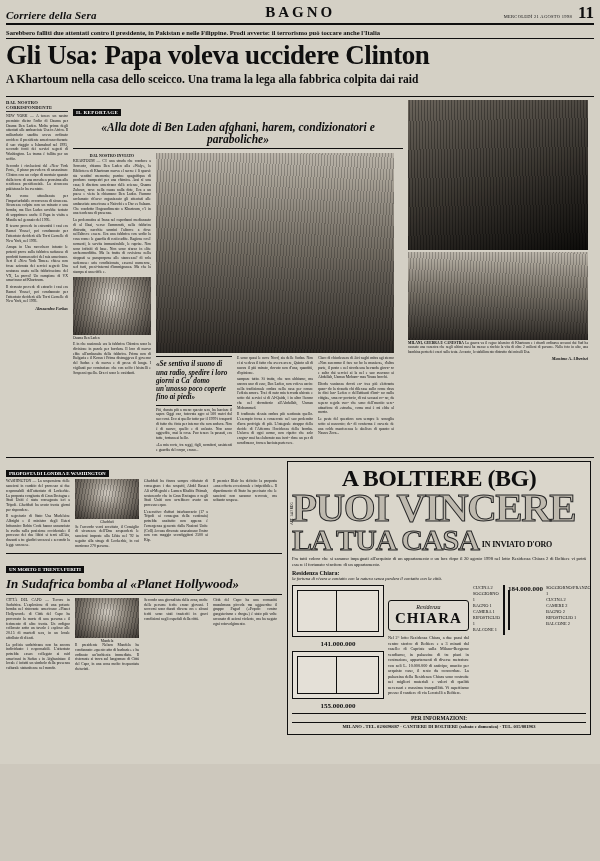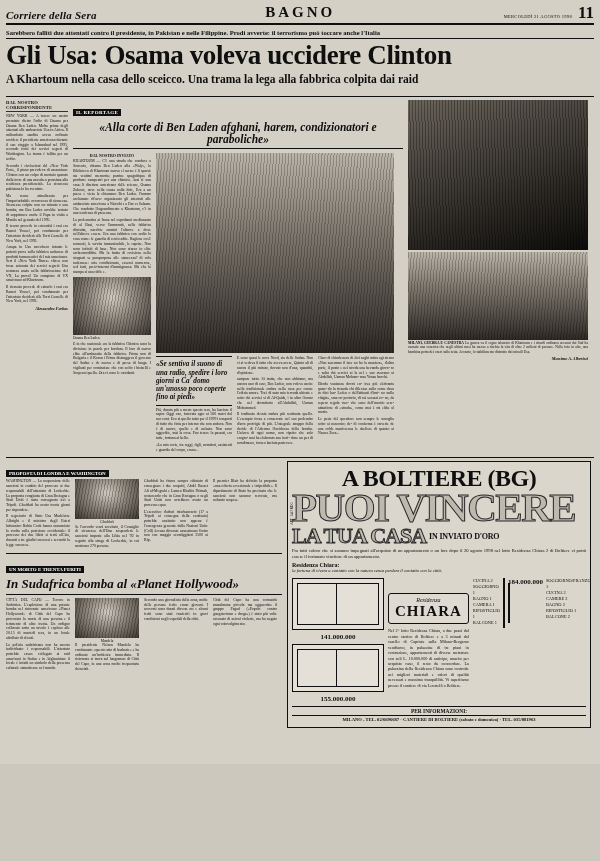--- a/index.html
+++ b/index.html
@@ -128,21 +128,21 @@
     font-size:24px; font-weight:bold; letter-spacing:-.5px;
     color:#111; line-height:1;
   }
   .ad-big {
     font-size:41px; font-weight:bold; line-height:.86;
     letter-spacing:-1.5px;
     -webkit-text-stroke:1px #2a2a2a;
     color:#bdb8ad;
   }
   .ad-big2 {
-    font-size:22px; font-weight:bold; line-height:.9; letter-spacing:-1px;
+    font-size:30px; font-weight:bold; line-height:.9; letter-spacing:-1px;
     -webkit-text-stroke:1px #2a2a2a; color:#bdb8ad;
   }
   .ad-gettoni { font-size:8px; font-weight:bold; letter-spacing:-.2px;}
   .ad-text { font-size:4.6px; line-height:1.3; text-align:justify;}
   .ad-res { font-size:6px; font-weight:bold;}
   .logo-chiara {
     border:1.5px solid #111; border-radius:3px;
     text-align:center; padding:3px 6px; background:#dcd8cf;
   }
   .logo-chiara .r { font-size:6px; font-style:italic; }
@@ -177,41 +177,41 @@
     <div class="logo">Corriere della Sera</div>
     <div class="section">BAGNO</div>
     <div class="right">
       <div class="dateline">MERCOLEDÌ 21 AGOSTO 1998</div>
       <div class="pagenum">11</div>
     </div>
   </div>
 
   <div class="subhead">Sarebbero falliti due attentati contro il presidente, in Pakistan e nelle Filippine. Prodi avverte: il terrorismo può toccare anche l'Italia</div>
 
-  <div class="headline">Gli Usa: Osama voleva uccidere Clinton</div>
+  <div class="headline">Gli Usa: Papa voleva uccidere Clinton</div>
   <div class="subtitle">A Khartoum nella casa dello sceicco. Una trama la lega alla fabbrica colpita dai raid</div>
 
   <div class="cols">
 
     <div class="col" style="width:62px;">
       <div class="kicker">DAL NOSTRO CORRISPONDENTE</div>
       <div class="body-text tiny">
         <p>NEW YORK — A tenere un nastro premiato dietro l'odio di Osama per Osama Ben Laden. Molta prima degli attentati alle ambasciate Usa in Africa. Il miliardario saudita aveva ordinato uccidere il presidente americano durante il suo viaggio a Islamabad nel 1995, secondo fonti dei servizi segreti di Washington. La trama è fallita per un soffio.</p>
         <p>Secondo i rivelazioni del «New York Post», il piano prevedeva di assassinare Clinton con un colpo di mortaio sparato dalla torre di una moschea prossima alla residenza presidenziale. La sicurezza pakistana lo ha sventato.</p>
         <p>Ma venne attualizzata per l'imperturbabile occorrenza di sicurezza. Sicurezza colpire non un minuto o una bomba, ma Ben Laden avrebbe tentato di sopprimere anche il Papa in visita a Manila nel gennaio del 1995.</p>
         <p>Il tesoro procede in estremità i casi era Ramzi Yousef, poi condannato per l'attentato deciderà alle Torri Gemelle di New York, nel 1993.</p>
         <p>Arrapa in Usa raccolsero intanto le potenti prove sulla fabbrica sudanese di prodotti farmaceutici del rais americano. Sert il «New York Times» chiese non fosse azionata dei servizi segreti: Una sostanza usata nella fabbricazione del VX, La prova? Un campione di VX americano ad Khartoum.</p>
         <p>Il ricavato prevede di estrarlo i casi era Ramzi Yousef, poi condannato per l'attentato deciderà alle Torri Gemelle di New York, nel 1993.</p>
       </div>
       <div class="sign">Alessandra Farkas</div>
     </div>
 
     <div class="col" style="width:330px;">
       <div class="feature-bar">IL REPORTAGE</div>
-      <div class="feature-title">«Alla corte di Ben Laden afghani, harem, condizionatori e paraboliche»</div>
+      <div class="feature-title">«Alla dote di Ben Laden afghani, harem, condizionatori e paraboliche»</div>
 
       <div class="cols">
         <div class="col" style="width:78px;">
           <div class="byline">DAL NOSTRO INVIATO</div>
           <div class="body-text tiny">
             <p>KHARTOUM — C'è una strada che conduce a Sorrento, chiama Ben Laden alla «Waly», la Biblioteca di Khartoum nuova el sacra: è lì sparsi: sta ventitrè memoria; parrine spagnifiqua di produrre campestri per una chimica. Arai rè una casa; li direttore americano delle scienze, Osama Zahoux, nove nella causa nalla dote, Era a un paese e vieta la chiamano Ben Laden. Fummo acclamato ch'aver organizzato gli attentati alle ambasciate americane a Nairobi e a Dar es Salaam. Che condotto l'ingrandimento a Khartoum, c'è in una tendenza di presenza.</p>
             <p>La prolematica ai Irana nel capodanni medianzato di al Baai, verso l'ammontà, nella fabbrica distrutta, nacchiu uomini l'altrove a dove nell'altreve essere. Era una fabbrica con sodio la cosa come: le guardia di restio adite. Ragione cos'è nomenti, le servita immunicabile, le ruprise. Non sono infiniti di base. Non sono sfarzo in elite archeomodifita. Ma la frutta di revisione nella stoppati se parapropone alle stancezza? di cola sudemese: aria condizionata, essensi numerose, sed farti, presi-intermi d'immigranza. Ma che la stampa si una riffle e.</p>
           </div>
           <div class="photo portrait" style="height:58px;margin-top:2px;"></div>
           <div class="caption">Osama Ben Laden</div>

